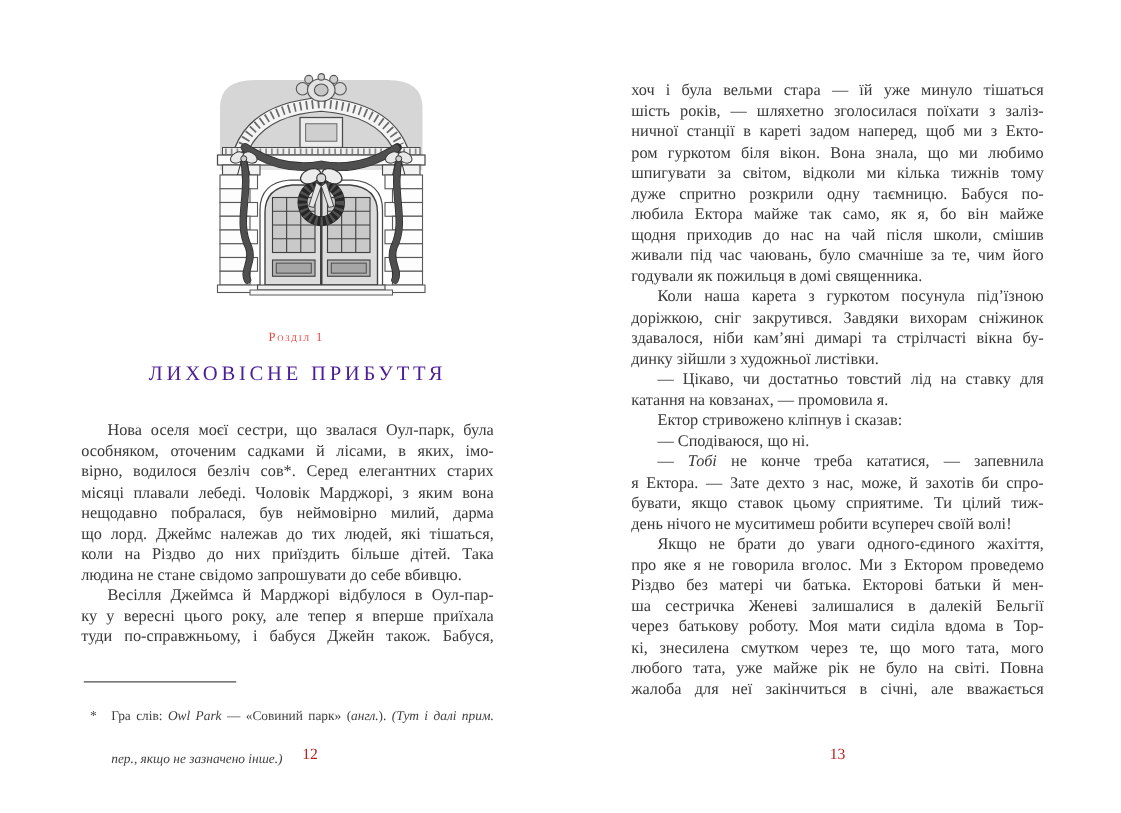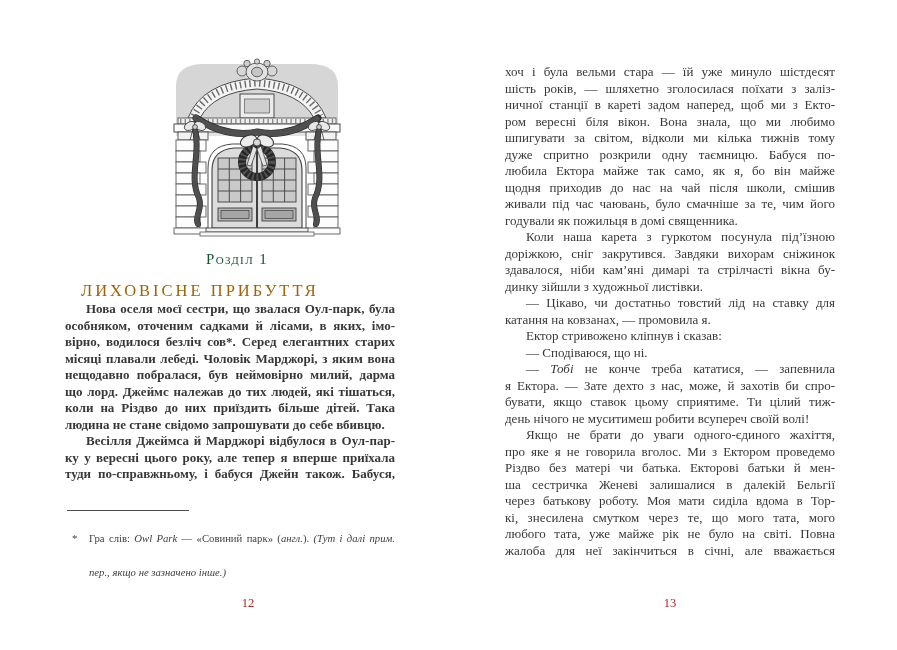--- a/index.html
+++ b/index.html
@@ -8,30 +8,30 @@
     font-family:"Liberation Serif","DejaVu Serif",serif;color:#383838;
   }
   .spread{position:relative;width:897px;height:650px;background:#fff;}
   .page{position:absolute;top:0;height:650px;}
   .page-left{left:65px;width:330px;}
   .page-right{left:505px;width:330px;}
 
   .illustration{width:190px;height:180px;margin:58px 0 0 97px;display:block;}
 
   .chapter-label{
-    margin-top:13px;text-align:center;font-variant:small-caps;
-    font-size:15px;letter-spacing:1.4px;color:#14532d;padding-left:14px;
+    margin-top:27px;text-align:center;font-variant:small-caps;
+    font-size:10px;letter-spacing:1.4px;color:#ef4444;padding-left:14px;
   }
   .chapter-title{
-    margin-top:13px;font-size:16.5px;letter-spacing:3px;
-    color:#a16207;padding-left:16px;white-space:nowrap;
+    margin-top:13px;text-align:center;font-size:16.5px;letter-spacing:3px;
+    color:#4c1d95;padding-left:16px;white-space:nowrap;
   }
 
   .body{font-size:13px;line-height:16.5px;}
-  .page-left .body{font-weight:bold;}
+  .page-left .body{margin-top:27px;}
   .page-right .body{margin-top:64px;}
   .para{margin:0;}
   .line{text-align:justify;text-align-last:left;-moz-text-align-last:left;}
   .line.jfull{text-align-last:justify;-moz-text-align-last:justify;}
   .line.ind{text-indent:21px;}
 
   .footnote-rule{width:122px;height:0;border-top:1.4px solid #4d4d4d;margin:27px 0 7px 2px;}
   .footnote{position:relative;padding-left:24px;font-size:10.7px;line-height:14.6px;color:#3e3e3e;}
   .fn-marker{position:absolute;left:7px;top:0;font-size:11px;}
   .footnote .line{text-align:justify;margin-top:20px;}
@@ -204,24 +204,24 @@
           </div>
         </div>
     </div>
 
     <div class="pagenum">12</div>
   </div>
 
   <div class="page page-right">
     <div class="body">
         <div class="para">
-          <div class="line jfull">хоч і була вельми стара — їй уже минуло шістдесят</div>
+          <div class="line jfull">хоч і була вельми стара — їй уже минуло тішаться</div>
           <div class="line jfull">шість років, — шляхетно зголосилася поїхати з заліз-</div>
           <div class="line jfull">ничної станції в кареті задом наперед, щоб ми з Екто-</div>
-          <div class="line jfull">ром вересні біля вікон. Вона знала, що ми любимо</div>
+          <div class="line jfull">ром гуркотом біля вікон. Вона знала, що ми любимо</div>
           <div class="line jfull">шпигувати за світом, відколи ми кілька тижнів тому</div>
           <div class="line jfull">дуже спритно розкрили одну таємницю. Бабуся по-</div>
           <div class="line jfull">любила Ектора майже так само, як я, бо він майже</div>
           <div class="line jfull">щодня приходив до нас на чай після школи, смішив</div>
           <div class="line jfull">живали під час чаювань, було смачніше за те, чим його</div>
           <div class="line">годували як пожильця в домі священника.</div>
         </div>
         <div class="para">
           <div class="line jfull ind">Коли наша карета з гуркотом посунула під’їзною</div>
           <div class="line jfull">доріжкою, сніг закрутився. Завдяки вихорам сніжинок</div>

